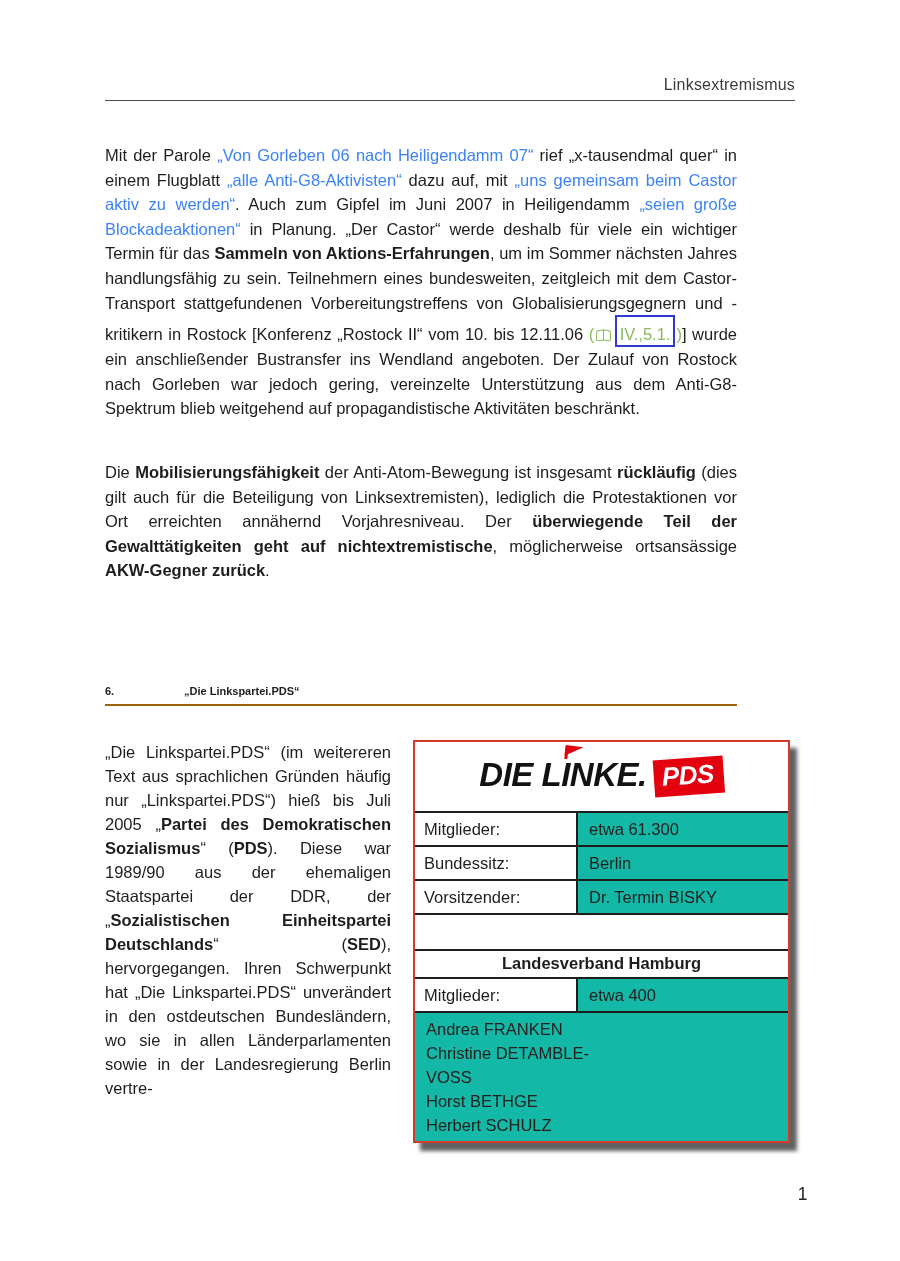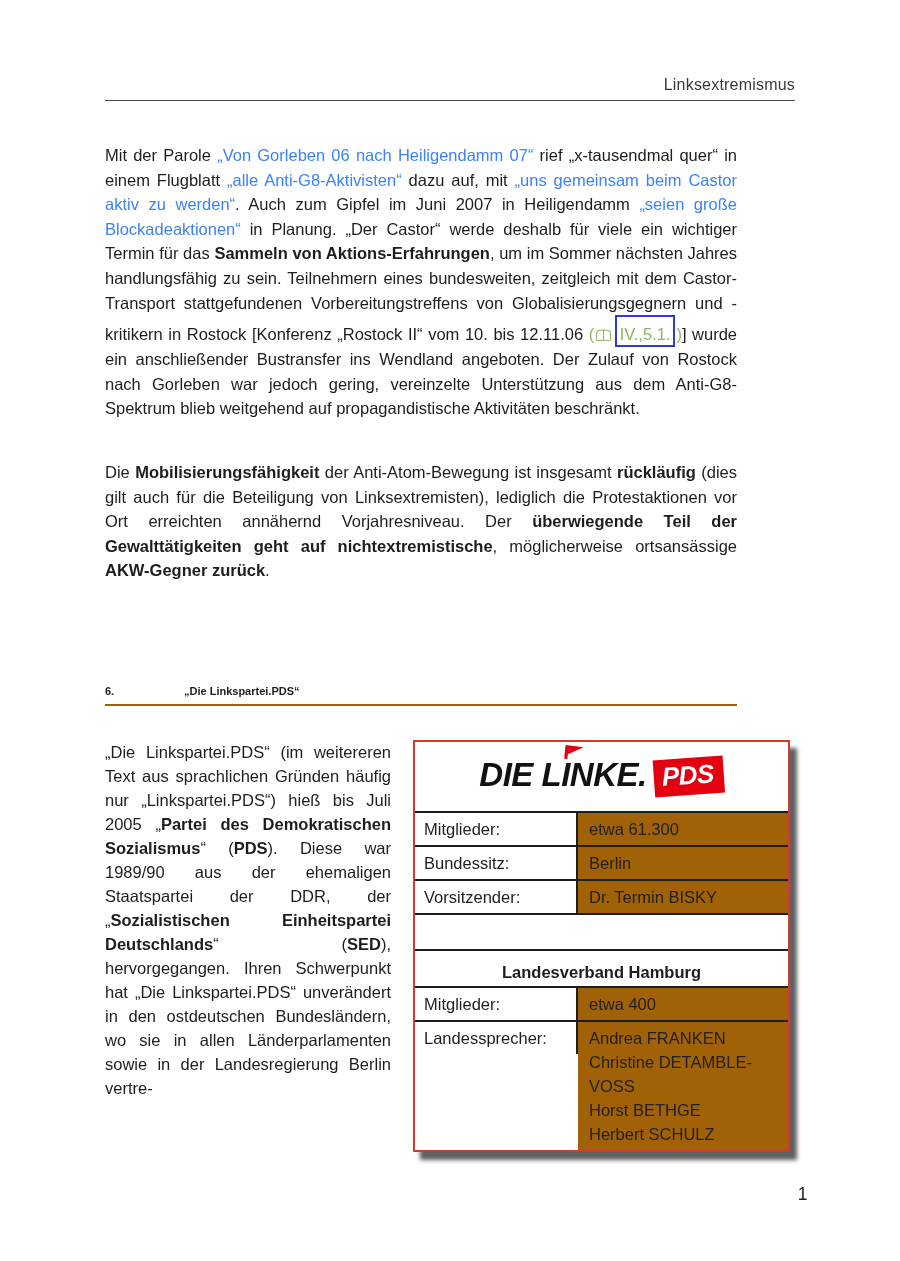--- a/index.html
+++ b/index.html
@@ -63,27 +63,27 @@
     display:inline-block;background:#e3000f;color:#ffffff;font-size:26px;font-weight:bold;font-style:italic;
     padding:2px 10px 4px 8px;margin-left:7px;transform:rotate(-4deg) translateY(-2px);
   }
   .info-row{display:flex;border-bottom:2px solid #1d1d1b;align-items:flex-start;}
   .info-row:last-child{border-bottom:none;}
   .cell-label{
     width:163px;box-sizing:border-box;background:#fff;padding:4px 6px 4px 9px;
     border-right:2px solid #1d1d1b;font-size:16.5px;line-height:24px;
   }
   .cell-value{
-    flex:1;background:#a16207;padding:4px 24px 4px 11px;font-size:16.5px;line-height:24px;
+    flex:1;background:#14b8a6;padding:4px 24px 4px 11px;font-size:16.5px;line-height:24px;
     white-space:pre-line;color:#232020;
   }
   .spacer-row{height:34px;background:#fff;border-bottom:2px solid #1d1d1b;}
   .subhead-row{
     background:#fff;border-bottom:2px solid #1d1d1b;text-align:center;
-    font-weight:bold;font-size:16.5px;padding:12px 0 4px 0;
+    font-weight:bold;font-size:16.5px;padding:3px 0 4px 0;
   }
   
   .page-number{
     position:absolute;top:1184px;left:105px;width:722px;text-align:right;
     font-size:17.5px;color:#232323;
   }
 </style>
 </head>
 <body>
 
@@ -134,21 +134,20 @@
 
     <div class="spacer-row"></div>
 
     <div class="subhead-row">Landesverband Hamburg</div>
 
     <div class="info-row">
       <div class="cell-label">Mitglieder:</div>
       <div class="cell-value">etwa 400</div>
     </div>
     <div class="info-row">
-      <div class="cell-label">Landessprecher:</div>
       <div class="cell-value">Andrea FRANKEN
 Christine DETAMBLE-
 VOSS
 Horst BETHGE
 Herbert SCHULZ</div>
     </div>
   </div>
 
   <div class="page-number">120</div>
 

